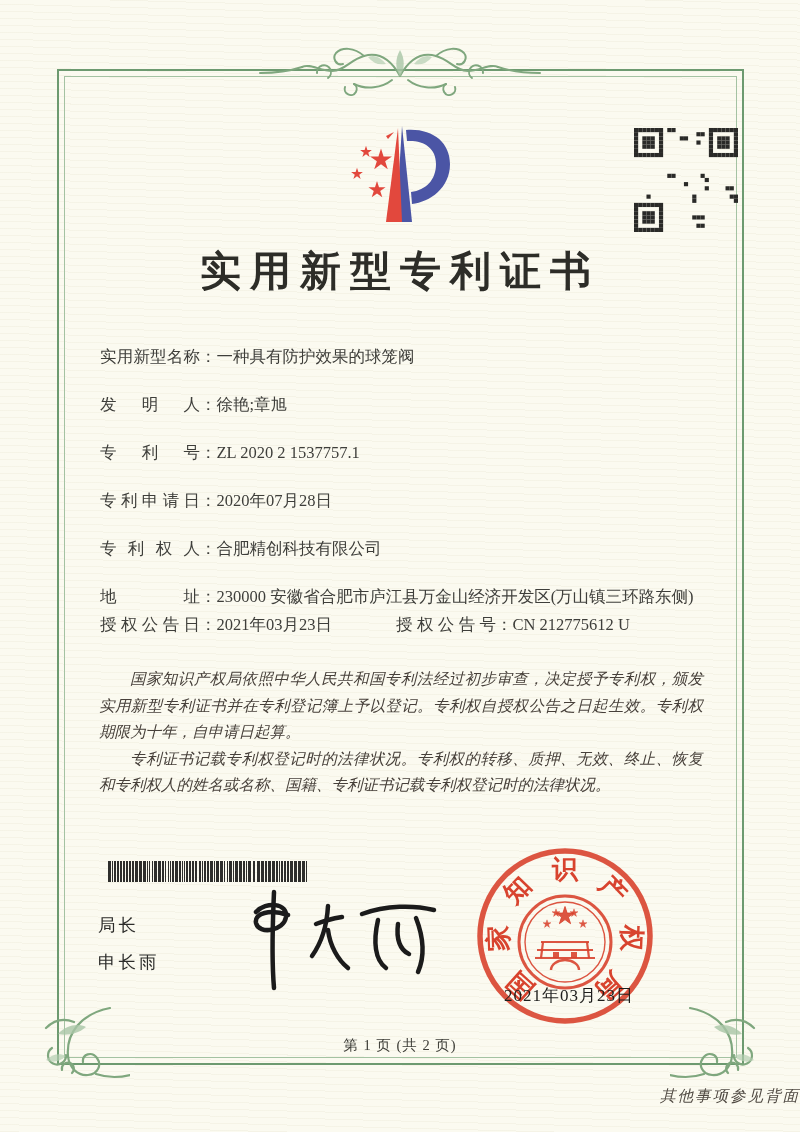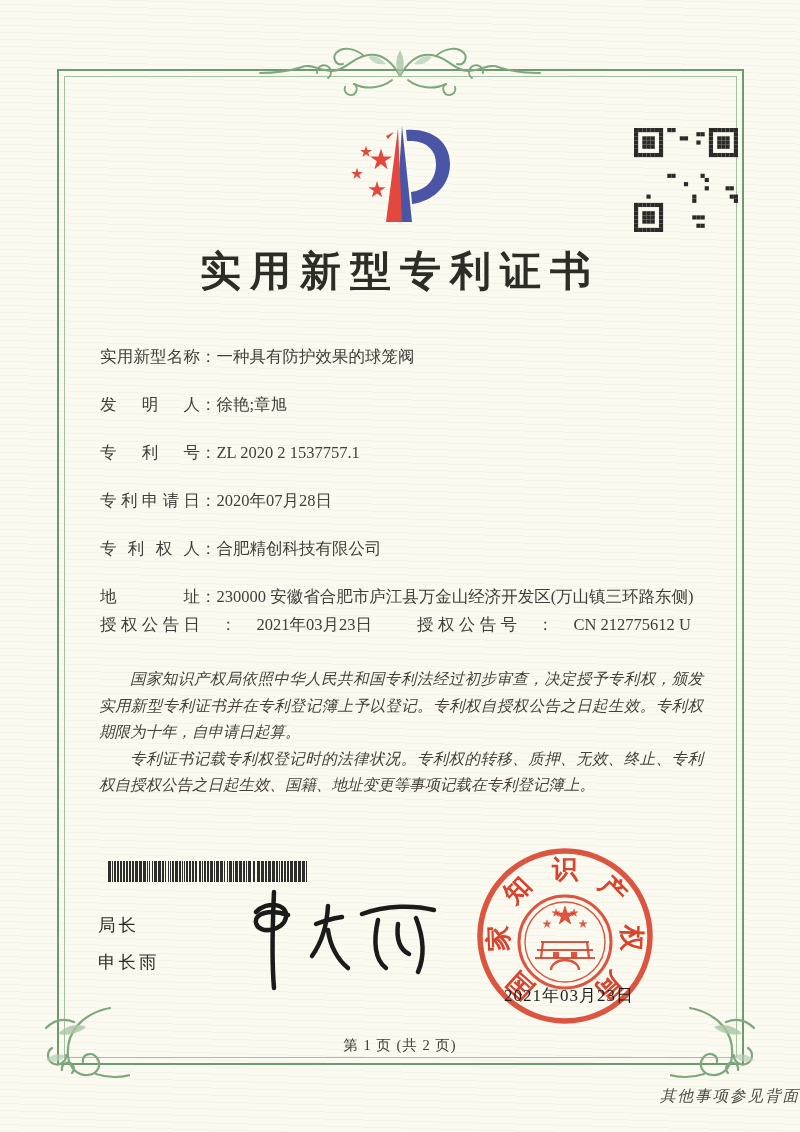--- a/index.html
+++ b/index.html
@@ -25,22 +25,22 @@
     font-size:41px;font-weight:700;letter-spacing:9px;color:#2d2d28;}
   
   .fields{position:absolute;left:100px;top:344px;width:602px;font-size:16.5px;color:#3e3e3a;}
   .field-row{display:flex;align-items:flex-start;line-height:25px;margin-bottom:23px;justify-content:flex-end;}
   .field-row.addr{margin-bottom:3px;}
   .flabel{display:inline-block;width:100px;text-align:justify;text-align-last:justify;
     flex:0 0 100px;}
   .fcolon{flex:0 0 14px;}
   .fvalue{flex:1 1 auto;}
   .grant-row{display:flex;line-height:25px;}
-  .grant-pair{display:flex;gap:20px;}
-  .grant-pair.second{margin-left:45px;}
+  .grant-pair{display:flex;}
+  .grant-pair.second{margin-left:64px;}
   
   .paras{position:absolute;left:99px;top:666px;width:604px;font-size:15.5px;
     line-height:26.5px;color:#47403a;font-style:italic;}
   .paras p{margin:0;text-indent:2em;text-align:justify;}
   
   .barcode{position:absolute;left:108px;top:861px;width:202px;height:21px;}
   .signer{position:absolute;left:98px;top:913px;font-family:"Liberation Sans", sans-serif;
     font-size:17.5px;letter-spacing:3px;color:#2c2c2a;}
   .signer div{margin-bottom:13px;}
   .signature{position:absolute;left:228px;top:882px;width:216px;height:112px;}
@@ -301,21 +301,21 @@
       <span class="grant-pair second">
         <span class="flabel">授权公告号</span>
           <span class="fcolon">：</span>
         <span>CN 212775612 U</span>
       </span>
     </div>
   </div>
 
   <div class="paras">
     <p>国家知识产权局依照中华人民共和国专利法经过初步审查，决定授予专利权，颁发实用新型专利证书并在专利登记簿上予以登记。专利权自授权公告之日起生效。专利权期限为十年，自申请日起算。</p>
-    <p>专利证书记载专利权登记时的法律状况。专利权的转移、质押、无效、终止、专利权自授权公告之日起生效、国籍、地址变更等事项记载在专利登记簿上。</p>
+    <p>专利证书记载专利权登记时的法律状况。专利权的转移、质押、无效、终止、恢复和专利权人的姓名或名称、国籍、专利证书记载专利权登记时的法律状况。</p>
   </div>
 
   <svg id="barcode" class="barcode" viewBox="0 0 202 21" preserveAspectRatio="none">
       <rect x="0" y="0" width="3" height="21" fill="#2e2e2c"></rect>
       <rect x="4" y="0" width="1" height="21" fill="#2e2e2c"></rect>
       <rect x="6" y="0" width="2" height="21" fill="#2e2e2c"></rect>
       <rect x="9" y="0" width="2" height="21" fill="#2e2e2c"></rect>
       <rect x="12" y="0" width="2" height="21" fill="#2e2e2c"></rect>
       <rect x="15" y="0" width="2" height="21" fill="#2e2e2c"></rect>
       <rect x="18" y="0" width="2" height="21" fill="#2e2e2c"></rect>

